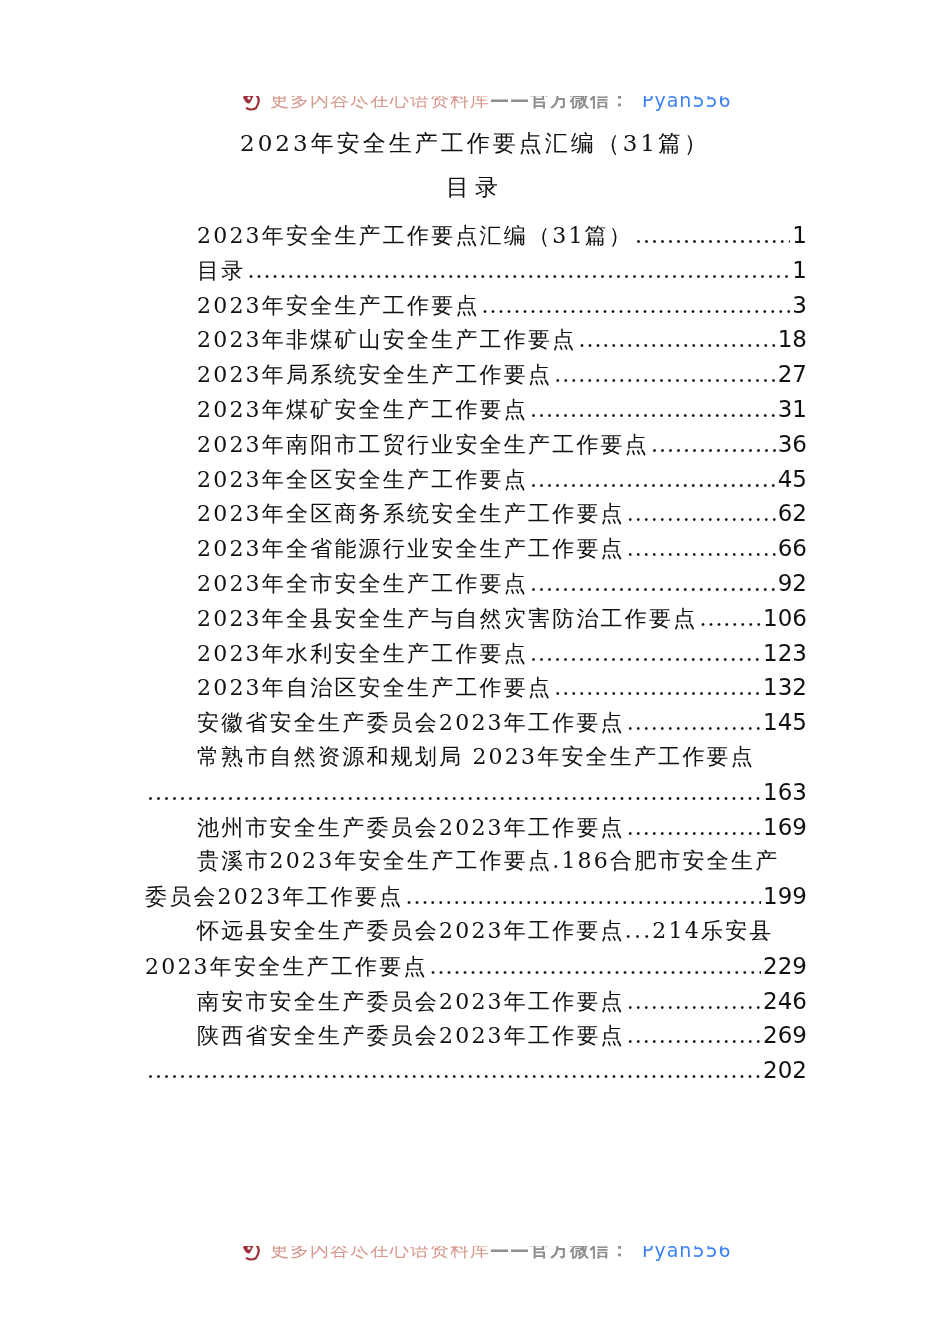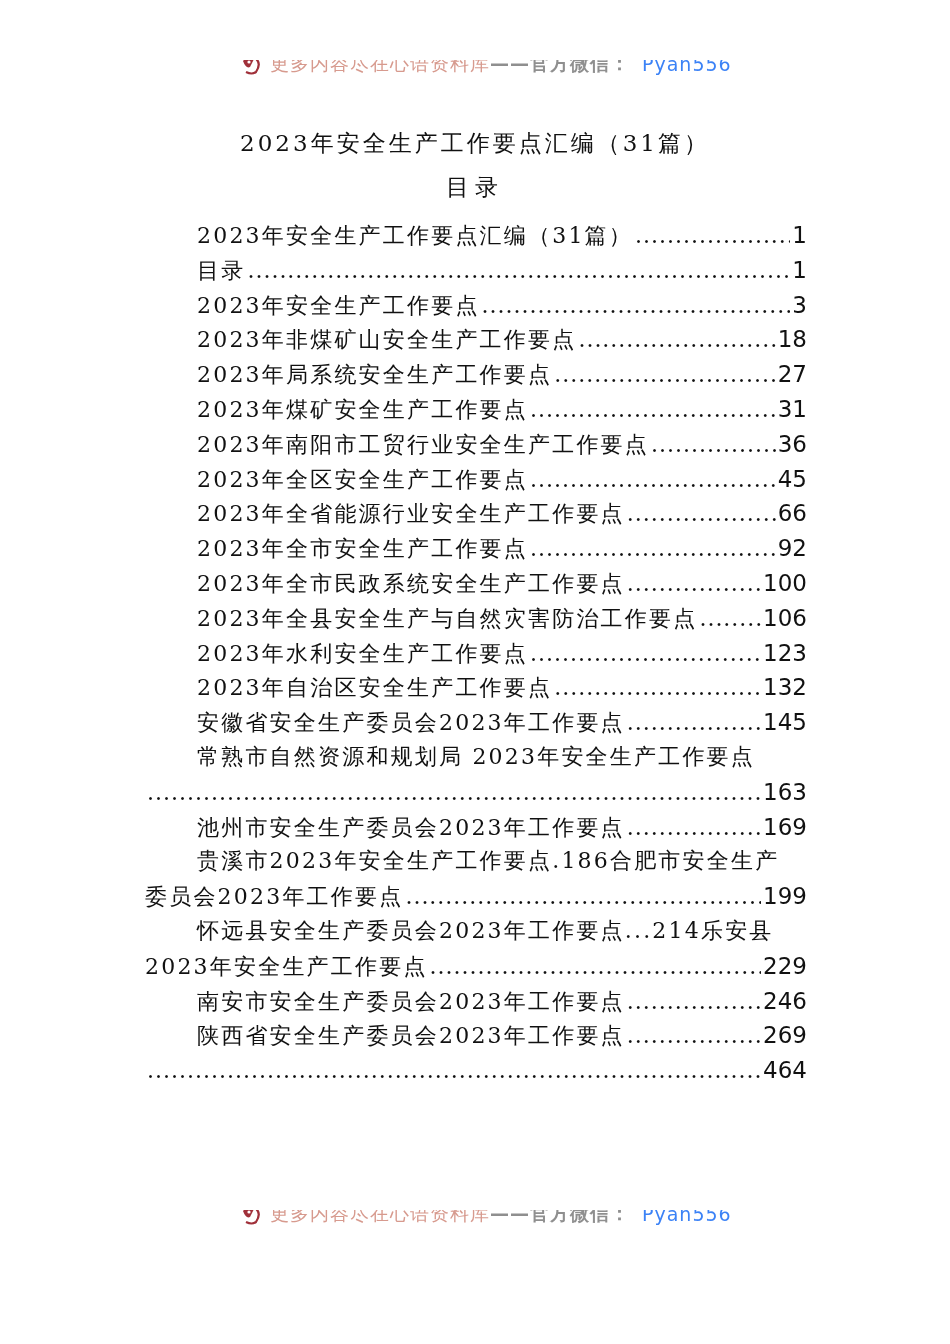--- a/index.html
+++ b/index.html
@@ -14,20 +14,21 @@
       overflow: hidden;
       font-family: "DejaVu Serif", "Liberation Serif", serif;
       color: #111111;
     }
     .watermark {
       position: absolute;
       left: 0;
       width: 950px;
       height: 40px;
       overflow: hidden;
+      margin-top: 36px;
     }
     .watermark.top { top: 52px; }
     .watermark.bottom { top: 1202px; }
     .wm-inner {
       position: absolute;
       left: 240px;
       top: 8px;
       display: flex;
       align-items: center;
       white-space: nowrap;
@@ -153,33 +154,33 @@
       <span class="t">2023年南阳市工贸行业安全生产工作要点</span>
       <span class="dots"></span>
       <span class="p">36</span>
     </div>
   <div class="toc-line indent">
       <span class="t">2023年全区安全生产工作要点</span>
       <span class="dots"></span>
       <span class="p">45</span>
     </div>
   <div class="toc-line indent">
+      <span class="t">2023年全区商务系统安全生产工作要点</span>
+      <span class="dots"></span>
+      <span class="p">62</span>
+    </div>
+  <div class="toc-line indent">
       <span class="t">2023年全省能源行业安全生产工作要点</span>
       <span class="dots"></span>
       <span class="p">66</span>
     </div>
   <div class="toc-line indent">
       <span class="t">2023年全市安全生产工作要点</span>
       <span class="dots"></span>
       <span class="p">92</span>
-    </div>
-  <div class="toc-line indent">
-      <span class="t">2023年全市民政系统安全生产工作要点</span>
-      <span class="dots"></span>
-      <span class="p">100</span>
     </div>
   <div class="toc-line indent">
       <span class="t">2023年全县安全生产与自然灾害防治工作要点</span>
       <span class="dots"></span>
       <span class="p">106</span>
     </div>
   <div class="toc-line indent">
       <span class="t">2023年水利安全生产工作要点</span>
       <span class="dots"></span>
       <span class="p">123</span>
@@ -229,21 +230,21 @@
       <span class="p">246</span>
     </div>
   <div class="toc-line indent">
       <span class="t">陕西省安全生产委员会2023年工作要点</span>
       <span class="dots"></span>
       <span class="p">269</span>
     </div>
   <div class="toc-line">
       <span class="t"></span>
       <span class="dots"></span>
-      <span class="p">464</span>
+      <span class="p">202</span>
     </div>
 </div>
 
 <div class="watermark bottom">
   <div class="wm-inner">
     <svg class="wm-logo" viewBox="0 0 24 22">
       <path d="M3 8 Q8 2 14 6 L10 14 Q6 16 3 8 Z" fill="#a0303a"></path>
       <path d="M15 5 Q22 10 16 19 Q12 22 6 19" fill="none" stroke="#a0303a" stroke-width="2.2"></path>
       <circle cx="9" cy="9" r="1.6" fill="#ffffff"></circle>
     </svg>

